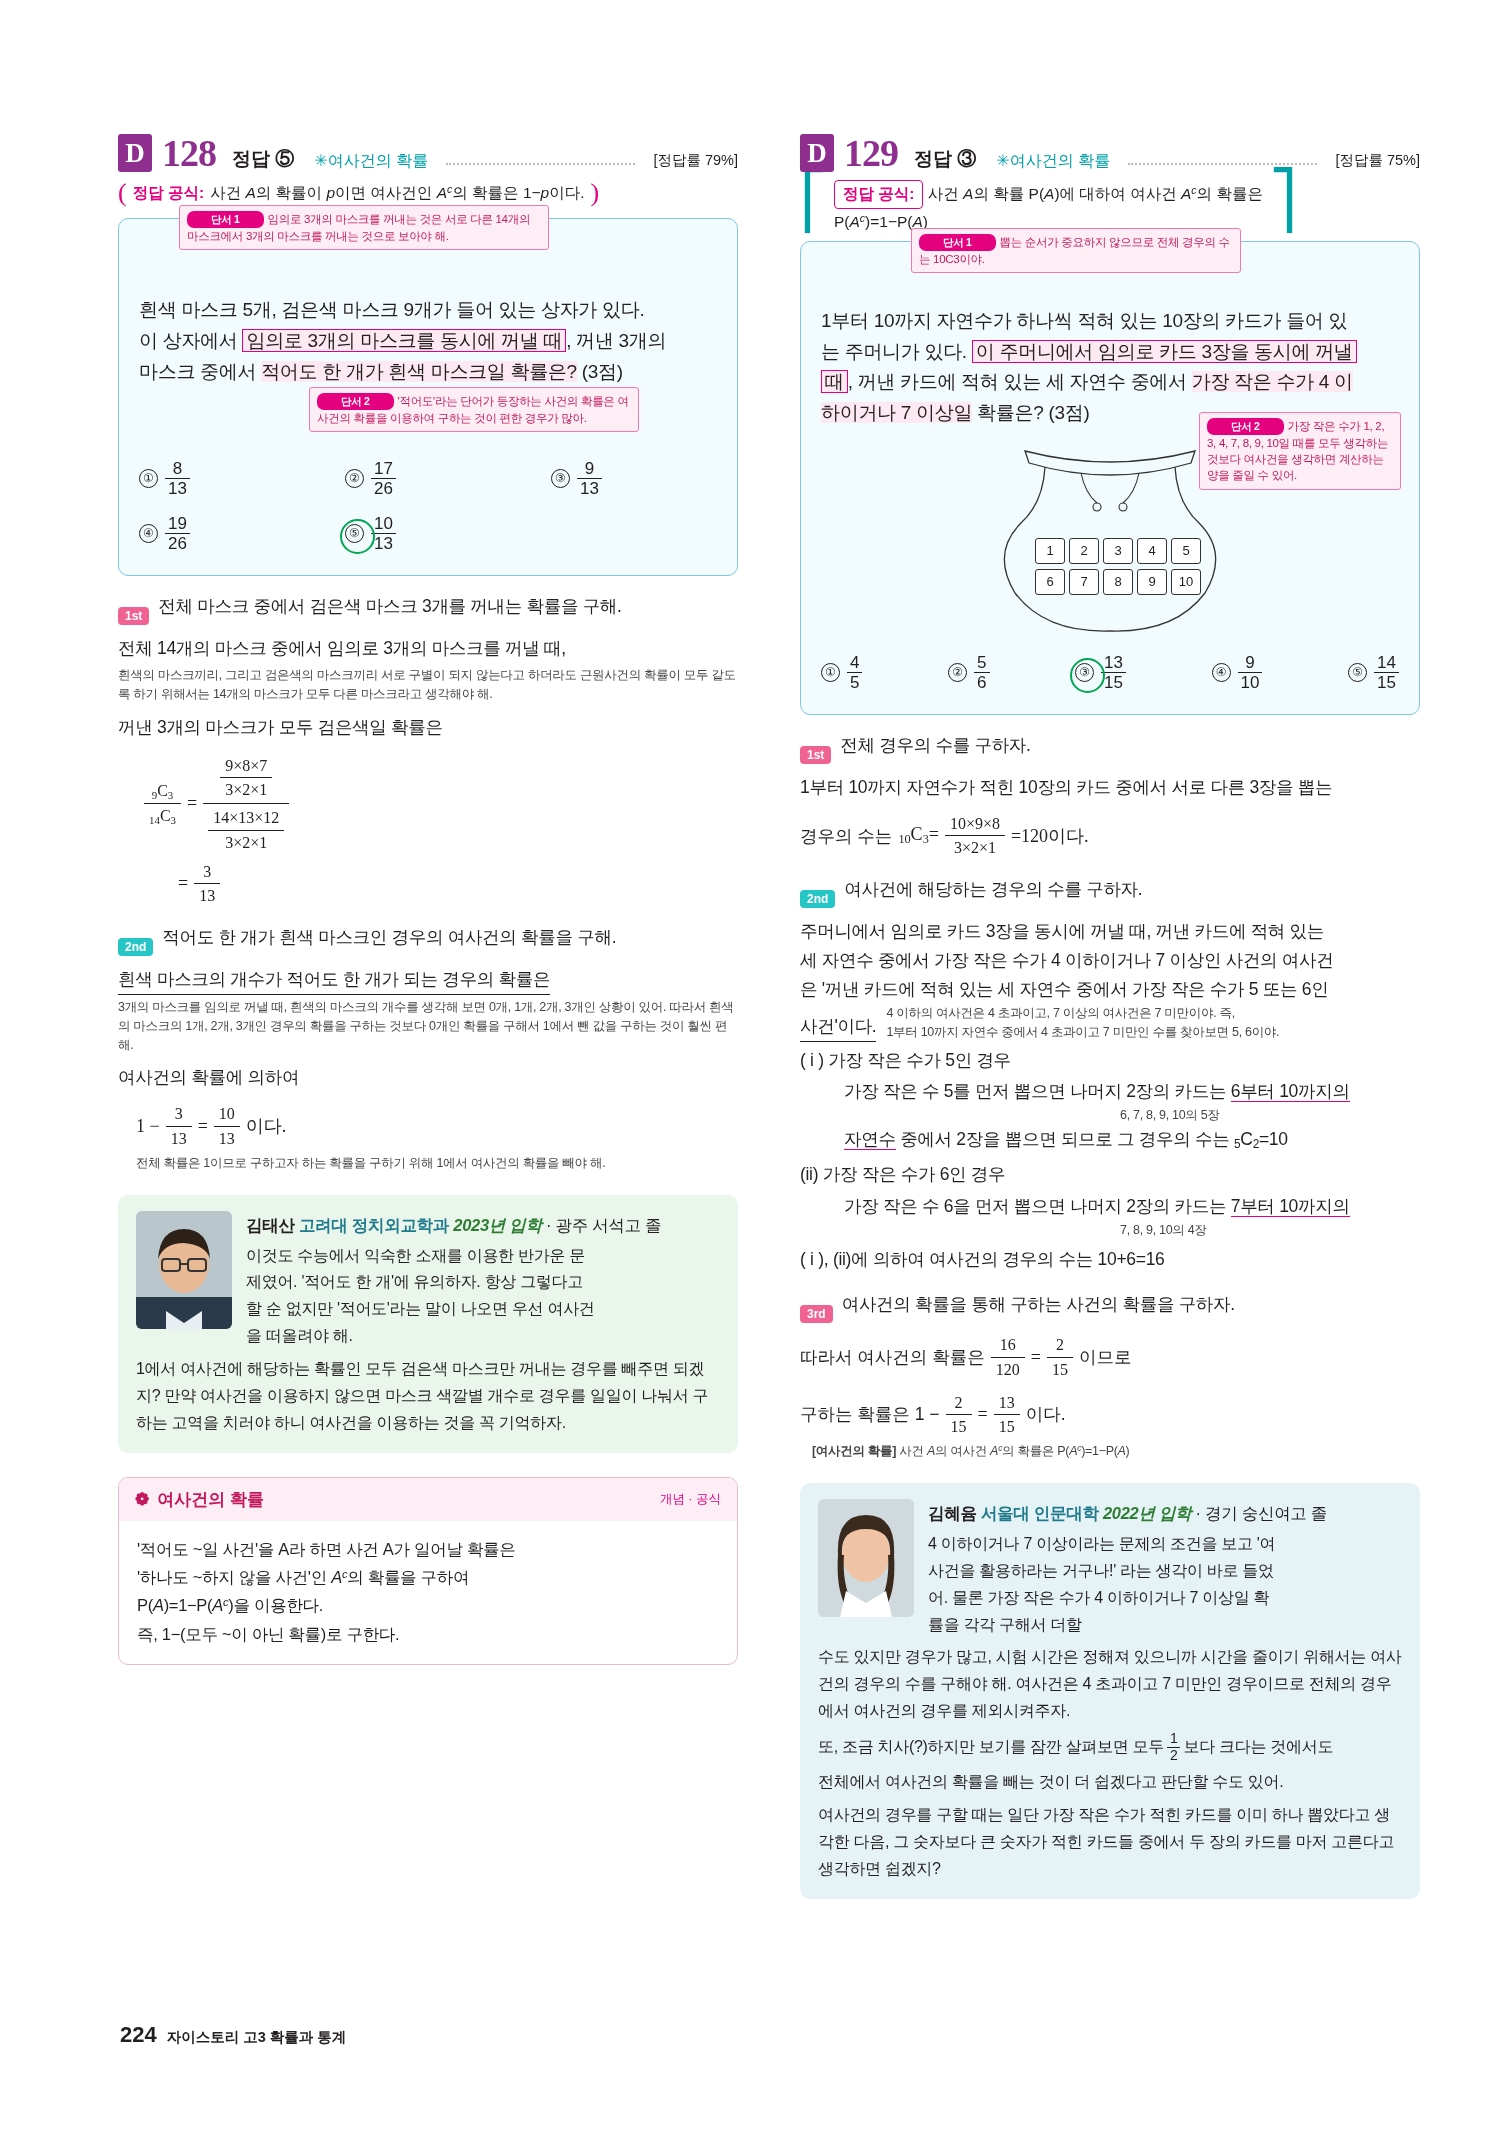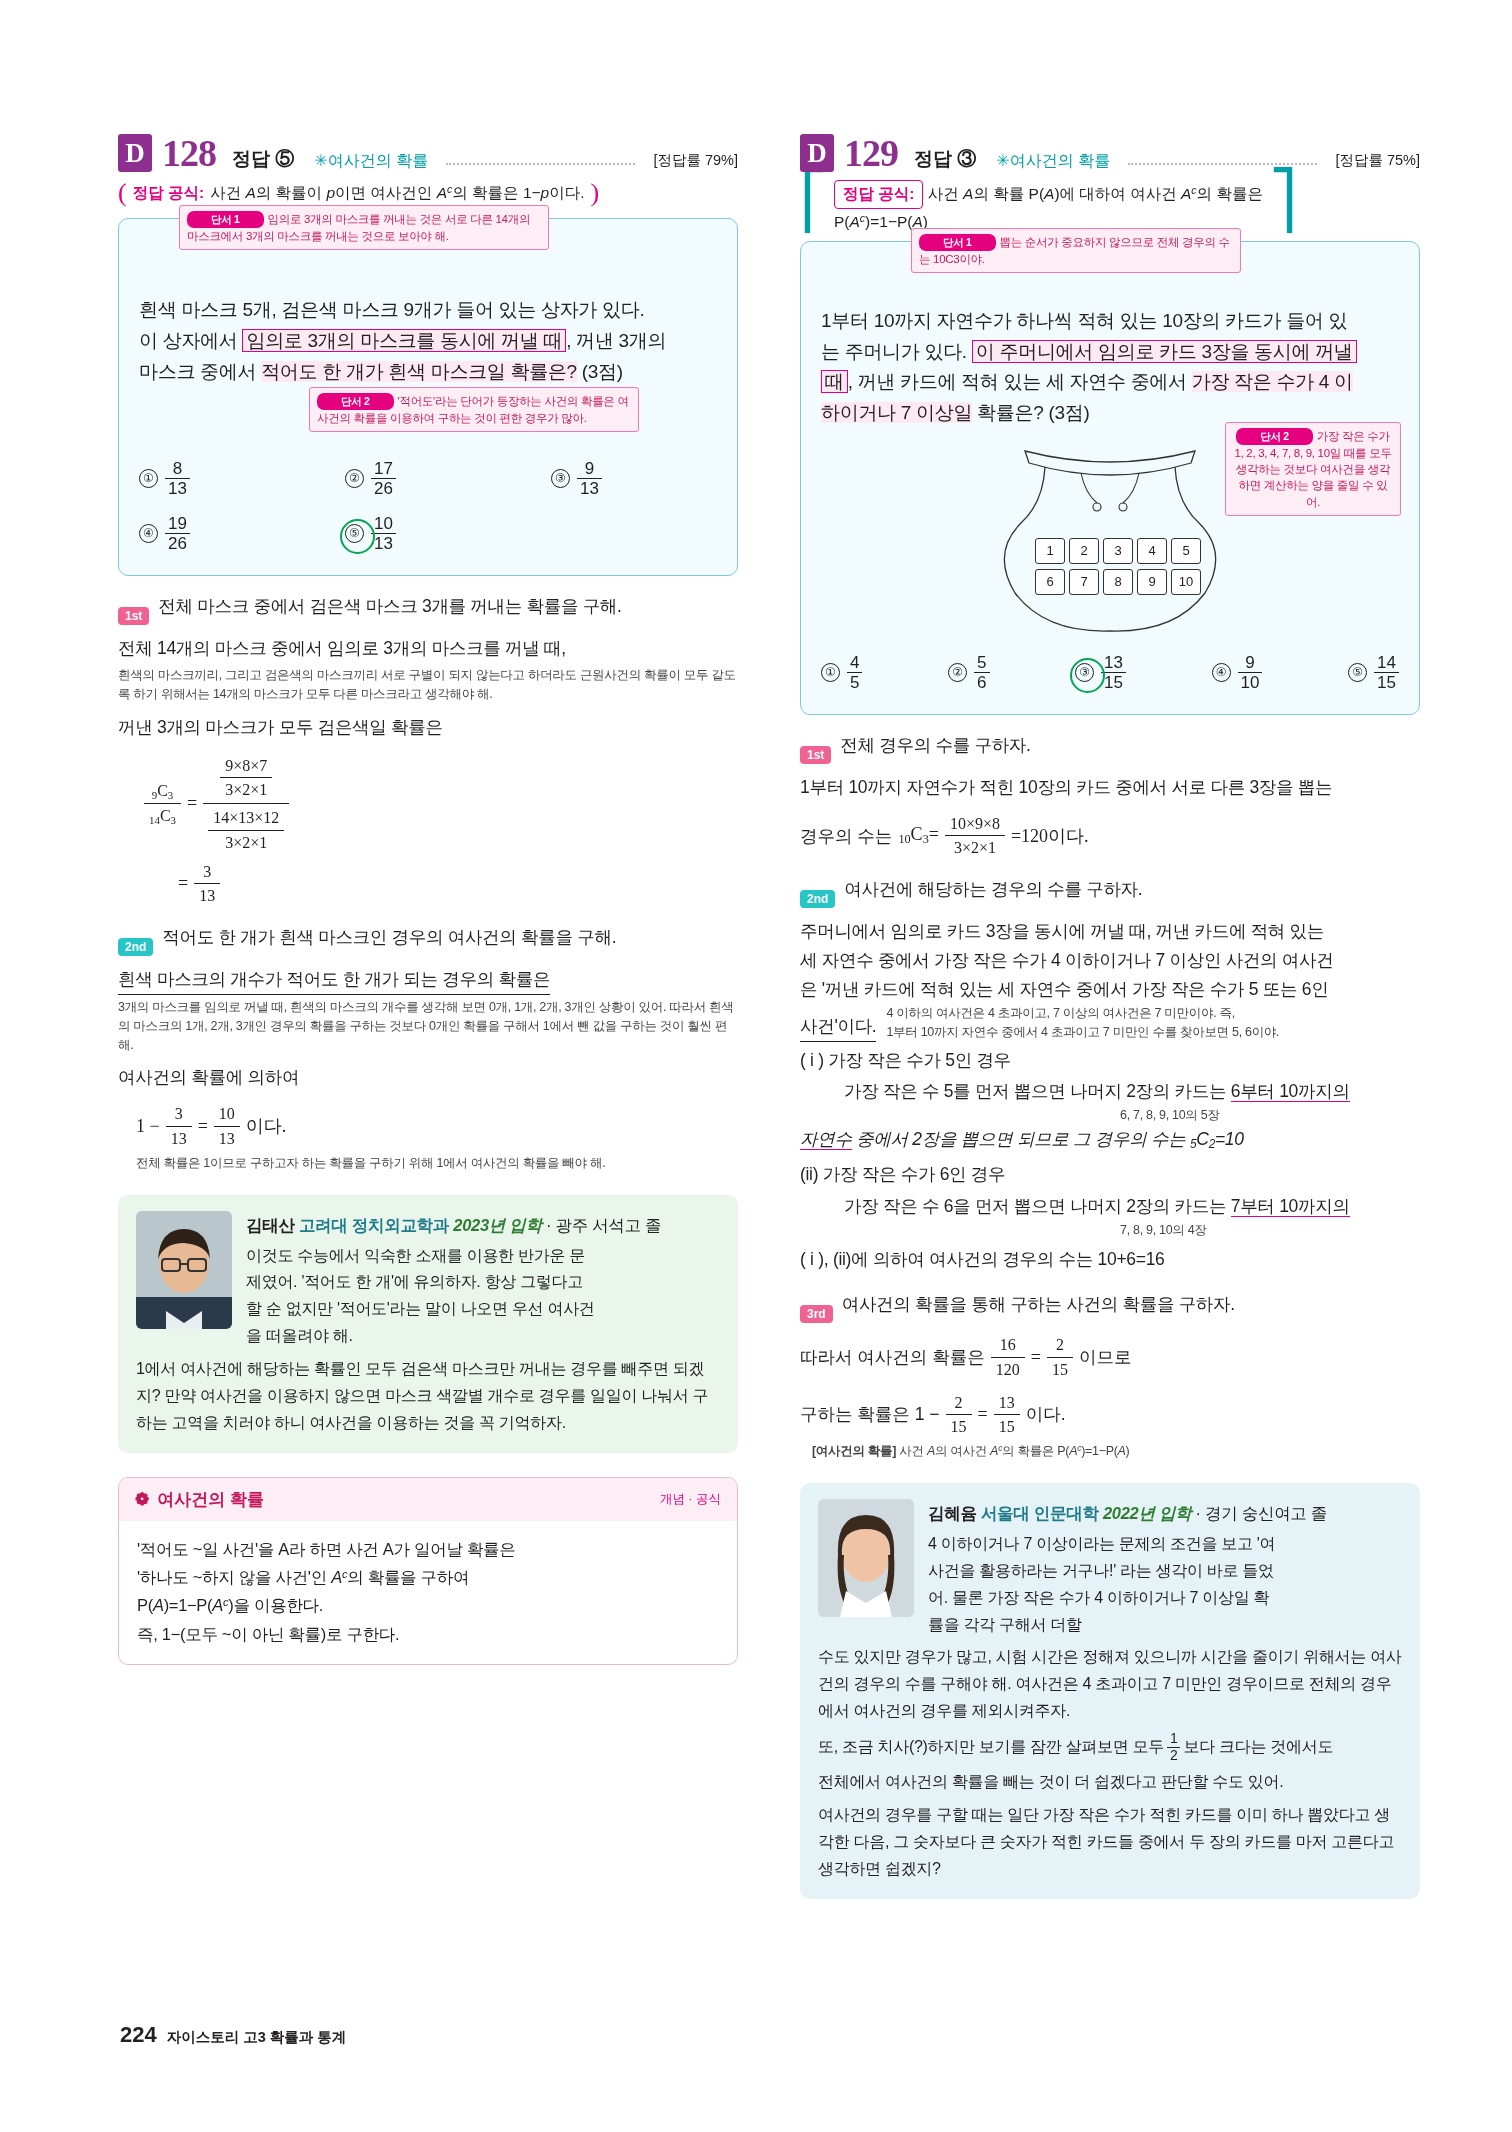--- a/index.html
+++ b/index.html
@@ -376,21 +376,21 @@
           <span>는 주머니가 있다. </span><span class="boxed-pink hl-pink">이 주머니에서 임의로 카드 3장을 동시에 꺼낼</span>
         </div>
         <div>
           <span class="boxed-pink hl-pink">때</span><span>, 꺼낸 카드에 적혀 있는 세 자연수 중에서 </span><span class="hl-pink">가장 작은 수가 4 이</span>
         </div>
         <div>
           <span class="hl-pink">하이거나 7 이상일</span><span> 확률은? (3점)</span>
         </div>
       </div>
 
-      <div class="hint" style="right:18px; top:180px; width:176px;text-align:center;">
+      <div class="hint" style="right:18px; top:170px; width:202px;">
         <span class="tag">단서 2</span><span>가장 작은 수가 1, 2, 3, 4, 7, 8, 9, 10일 때를 모두 생각하는 것보다 여사건을 생각하면 계산하는 양을 줄일 수 있어.</span>
       </div>
 
       <div class="pouch">
         <svg width="250" height="190" viewBox="0 0 250 190">
           <path d="M40 8 Q125 30 210 8 L206 20 Q125 44 44 20 Z" fill="none" stroke="#333" stroke-width="1.3"></path>
           <path d="M60 24 Q58 60 36 80 Q6 110 30 150 Q60 190 125 188 Q190 190 220 150 Q244 110 214 80 Q192 60 190 24" fill="none" stroke="#333" stroke-width="1.3"></path>
           <path d="M96 30 Q100 50 112 60" fill="none" stroke="#333" stroke-width="1.1"></path>
           <path d="M154 30 Q150 50 138 60" fill="none" stroke="#333" stroke-width="1.1"></path>
           <circle cx="112" cy="64" r="4" fill="none" stroke="#333" stroke-width="1.1"></circle>
@@ -481,21 +481,21 @@
         <div class="small-note" style="margin:0">4 이하의 여사건은 4 초과이고, 7 이상의 여사건은 7 미만이야. 즉,</div>
         <div class="small-note" style="margin:0">1부터 10까지 자연수 중에서 4 초과이고 7 미만인 수를 찾아보면 5, 6이야.</div>
       </div>
     </div>
 
     <div class="body-text" style="margin-top:4px">( i ) 가장 작은 수가 5인 경우</div>
     <div class="body-text" style="margin-top:2px; margin-left:44px;">
       <span>가장 작은 수 5를 먼저 뽑으면 나머지 2장의 카드는 </span><span class="u-red">6부터 10까지의</span>
     </div>
     <div class="small-note" style="margin-left:320px; margin-top:0;">6, 7, 8, 9, 10의 5장</div>
-    <div class="body-text" style="margin-top:0; font-style:italic;">
+    <div class="body-text" style="margin-top:0; margin-left:44px;">
       <span class="u-red">자연수</span><span> 중에서 2장을 뽑으면 되므로 그 경우의 수는 <span class="sub">5</span>C<span class="sub">2</span>=10</span>
     </div>
 
     <div class="body-text" style="margin-top:6px">(ii) 가장 작은 수가 6인 경우</div>
     <div class="body-text" style="margin-top:2px; margin-left:44px;">
       <span>가장 작은 수 6을 먼저 뽑으면 나머지 2장의 카드는 </span><span class="u-red">7부터 10까지의</span>
     </div>
     <div class="small-note" style="margin-left:320px; margin-top:0;">7, 8, 9, 10의 4장</div>
 
     <div class="body-text" style="margin-top:6px">( i ), (ii)에 의하여 여사건의 경우의 수는 10+6=16</div>

